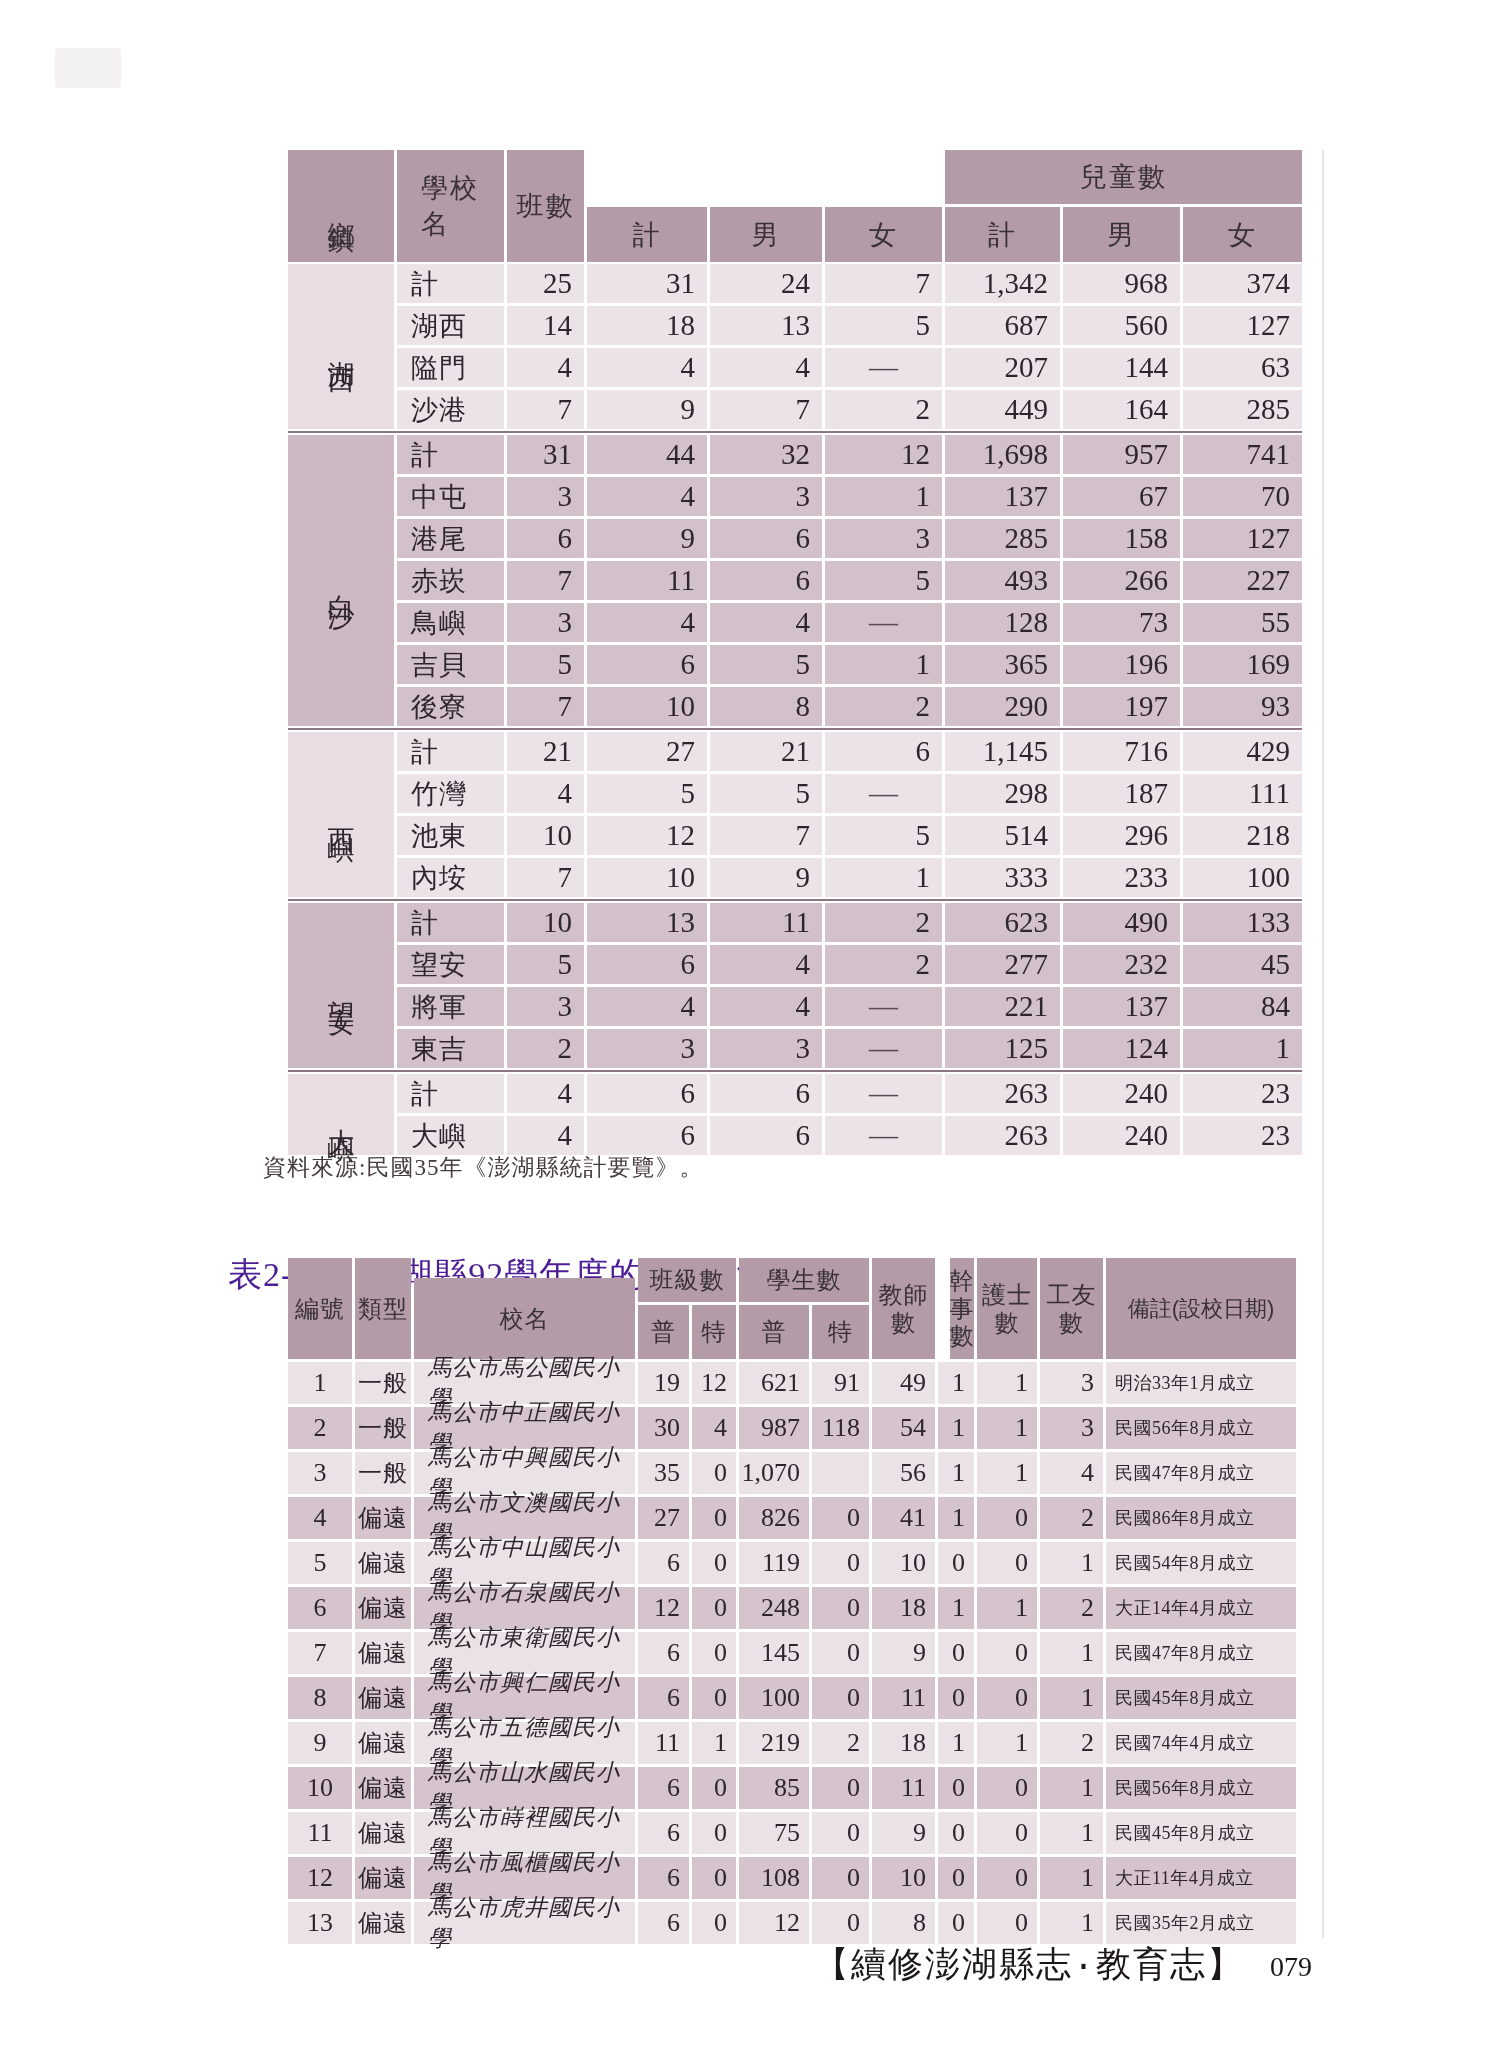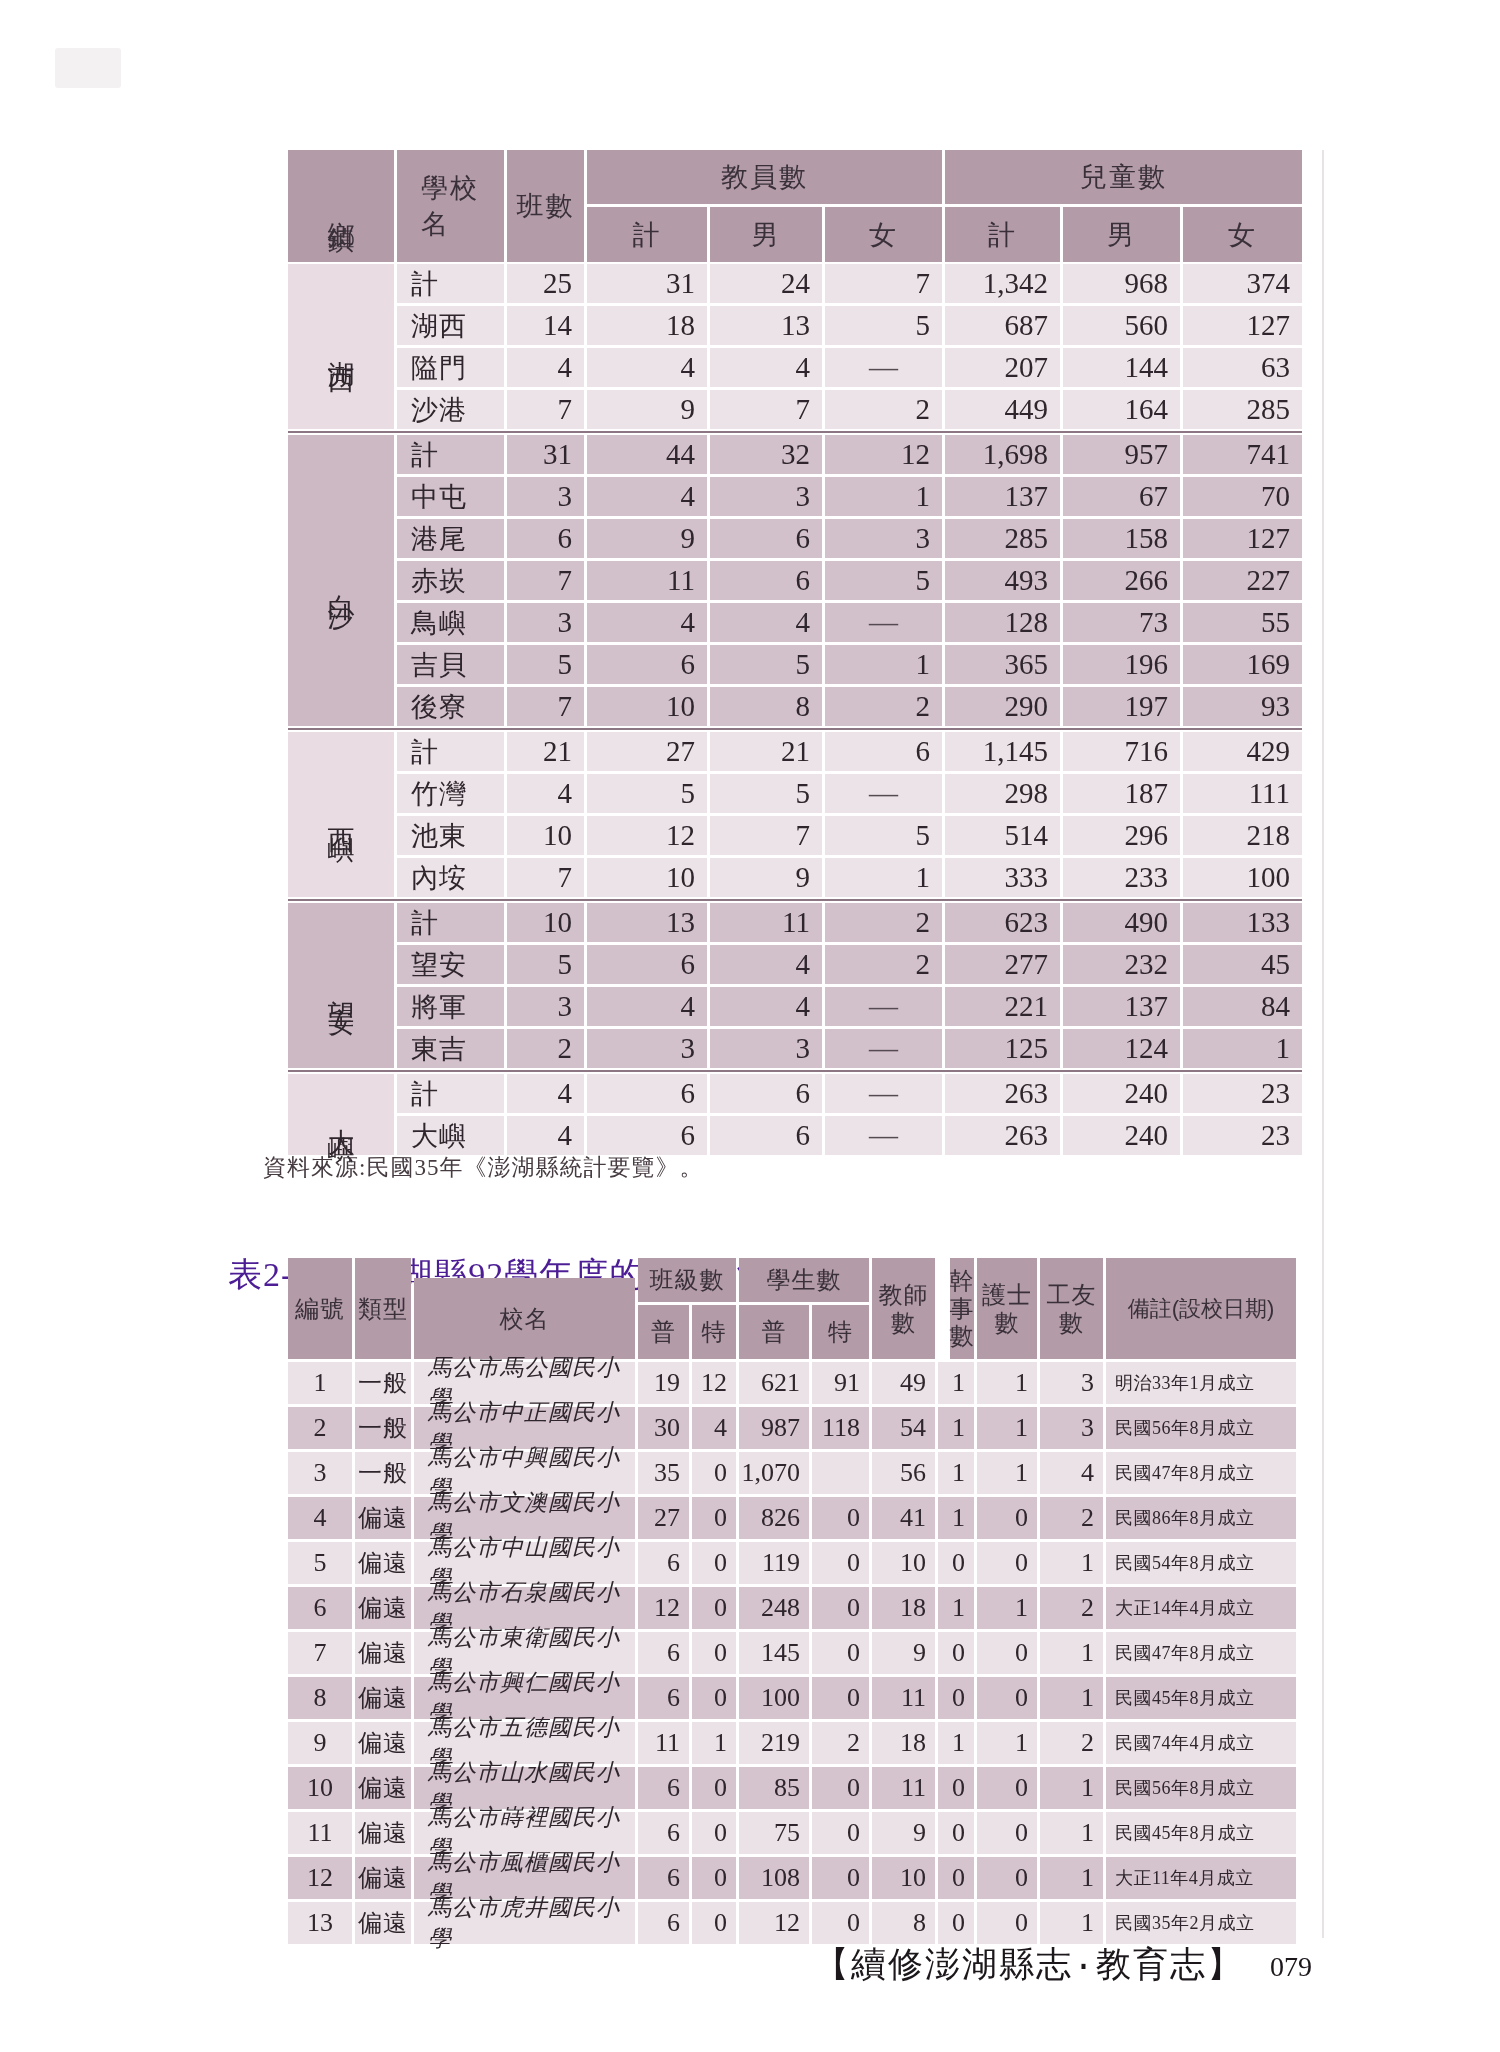--- a/index.html
+++ b/index.html
@@ -110,21 +110,20 @@
 <body>
 
 <div class="smudge"></div>
 <div class="edge-line"></div>
 
 <div class="t1">
   <div class="t1-header">
     <div class="h-cell town-h">鄉鎮</div>
     <div class="h-cell school-h">學校名</div>
     <div class="h-cell classes-h">班數</div>
-    <div class="h-cell tgrp-h">教員數</div>
     <div class="h-cell cgrp-h">兒童數</div>
     <div class="h-cell s4">計</div>
     <div class="h-cell s5">男</div>
     <div class="h-cell s6">女</div>
     <div class="h-cell s7">計</div>
     <div class="h-cell s8">男</div>
     <div class="h-cell s9">女</div>
   </div>
   <div>
       <div class="t1-group light" style="grid-template-rows: repeat(4, var(--t1-row-h));">

